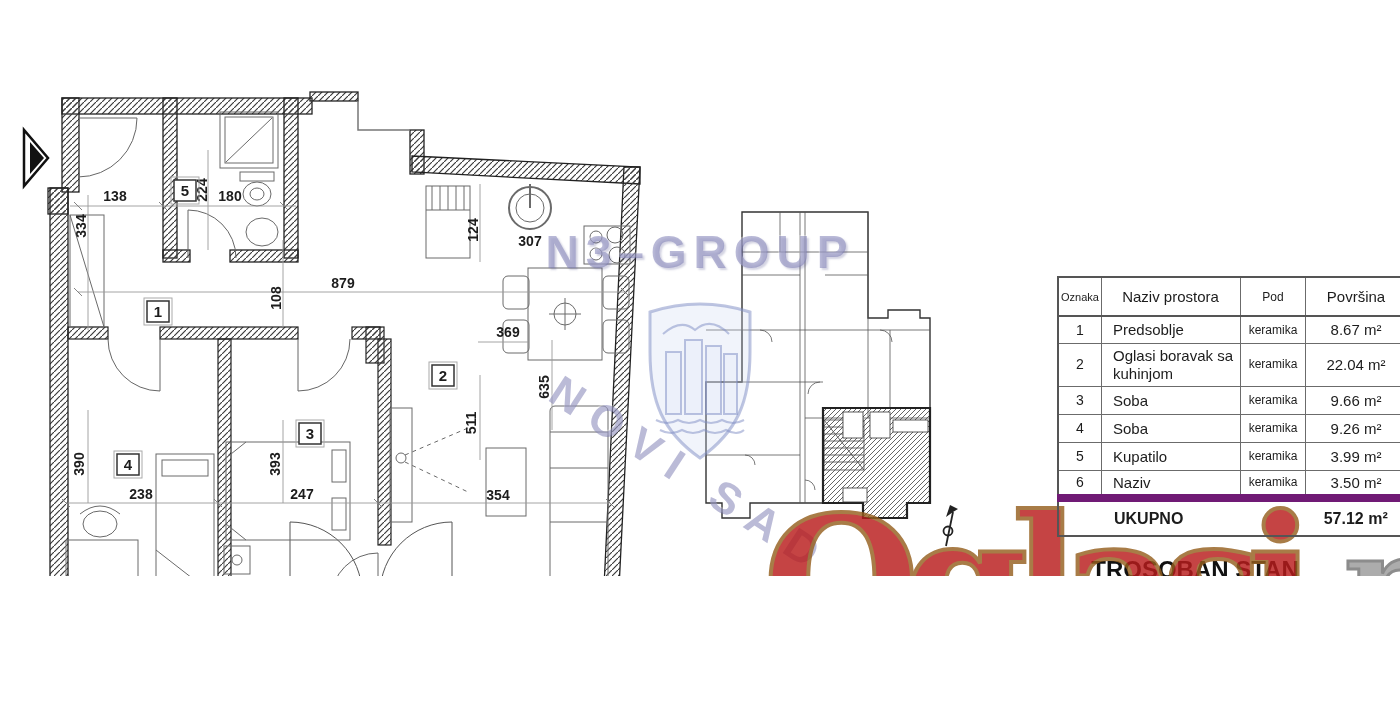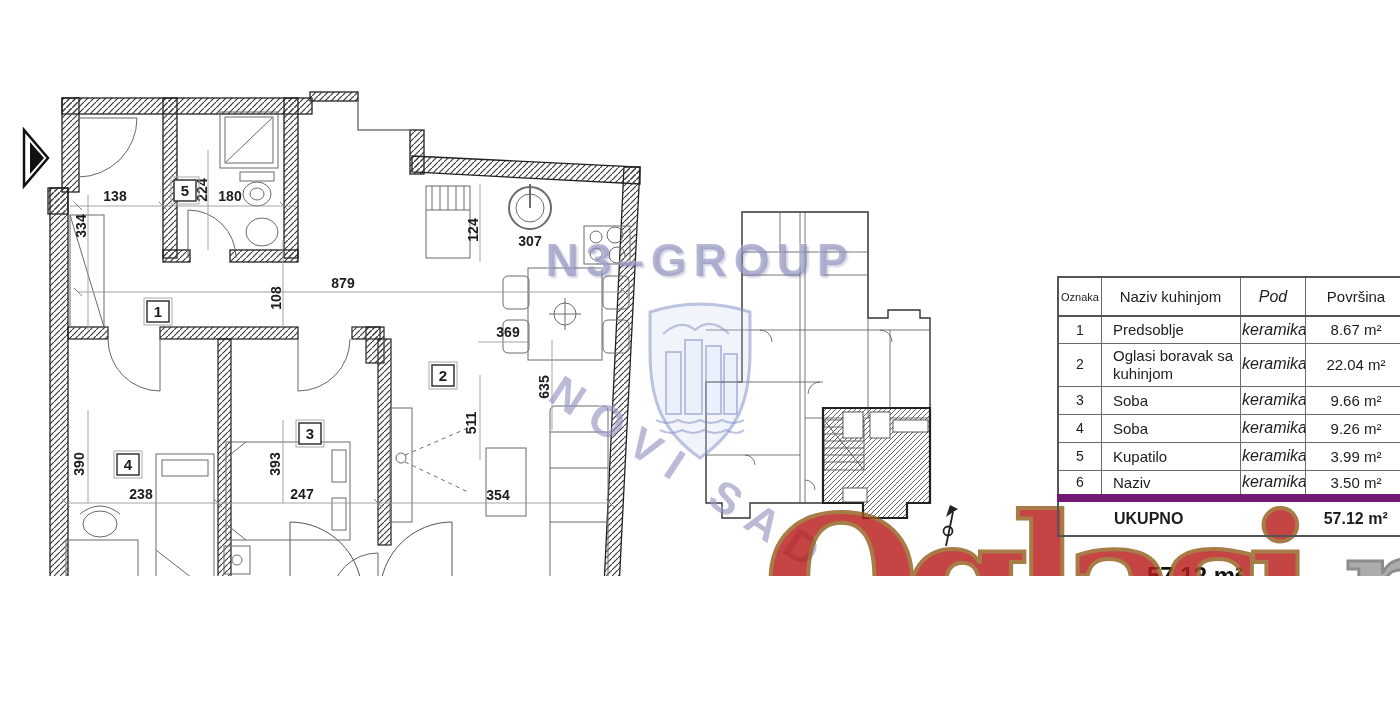--- a/index.html
+++ b/index.html
@@ -1,21 +1,21 @@
 <!DOCTYPE html>
 <html><head>
 <meta charset="utf-8">
 <style>
   html,body{margin:0;padding:0;background:#fff;}
   #stage{position:relative;width:1400px;height:576px;background:#ffffff;overflow:hidden;
          font-family:"Liberation Sans",sans-serif;color:#1a1a1a;}
   svg text{font-family:"Liberation Sans",sans-serif;}
 
   
-  .wm-n3{position:absolute;left:520px;top:236px;width:360px;text-align:center;z-index:3;
+  .wm-n3{position:absolute;left:520px;top:228px;width:360px;text-align:center;z-index:3;
          font-weight:bold;color:rgba(128,128,182,0.55);line-height:1.08;
          text-shadow:-1px -1px 0 rgba(255,255,255,0.35), 2px 2px 2px rgba(80,80,140,0.25);}
   .wm-n3 .l1{font-size:46px;letter-spacing:7px;}
   .wm-n3 .l2{font-size:42px;letter-spacing:5px;}
   .wm-city{position:absolute;left:568px;top:366px;z-index:3;font-weight:bold;font-size:44px;
            letter-spacing:14px;color:rgba(120,120,175,0.5);transform:rotate(33deg);
            transform-origin:left top;white-space:nowrap;
            text-shadow:-1px -1px 0 rgba(255,255,255,0.3);}
 
   
@@ -39,21 +39,21 @@
 
   
   .rtable{position:absolute;left:1057px;top:276px;z-index:5;border-collapse:collapse;
           width:337px;table-layout:fixed;}
   .rtable td,.rtable th{border:1px solid #6b6b6b;color:#1c1c1c;overflow:hidden;}
   .rtable{border:2px solid #555;}
   .rtable th{font-size:14px;font-weight:normal;text-align:center;border-bottom:2px solid #555;}
   .rtable th.c-ozn{font-size:11px;}
   .rtable .c-ozn{width:40px;text-align:center;font-size:14px;}
   .rtable .c-naz{width:137px;text-align:left;padding-left:11px;font-size:15px;}
-  .rtable .c-pod{width:62px;text-align:center;font-size:16px;font-style:italic;}
+  .rtable .c-pod{width:62px;text-align:center;font-size:12px;}
   .rtable .c-pov{width:98px;text-align:center;font-size:15px;}
   .rtable tr.h{height:39px;}
   .rtable tr.r1{height:27px;} .rtable tr.r2{height:43px;line-height:1.15;}
   .rtable tr.rr{height:28px;}
   .rtable tr.tot td{border-left:none;border-right:none;border-top:8px solid #701a75;height:31px;
                     font-weight:bold;font-size:16px;}
   .rtable tr.tot .tlab{padding-left:55px;text-align:left;}
 </style>
 </head>
 <body>
@@ -342,32 +342,33 @@
     </g>
   </svg>
 
   <div class="wm-city">NOVI SAD</div>
 
   <div class="floor-cap">
     <span>1. sprat</span>
   </div>
 
   <div class="apt-cap">
+    <div class="t1">TROSOBAN STAN</div>
     <div class="t2">57.12 m²</div>
   </div>
 
   <div class="oglasi">
     <span class="main">Oglasi</span><span class="tld">.rs</span>
   </div>
 
   <table class="rtable">
     <tbody>
         <tr class="h">
       <th class="c-ozn">Oznaka</th>
-      <th class="c-naz" style="text-align:center;padding-left:0">Naziv kuhinjom</th>
+      <th class="c-naz" style="text-align:center;padding-left:0">Naziv prostora</th>
       <th class="c-pod">Pod</th>
       <th class="c-pov">Površina</th>
     </tr>
     <tr class="r1">
       <td class="c-ozn">1</td>
       <td class="c-naz">Predsoblje</td>
       <td class="c-pod">keramika</td>
       <td class="c-pov">8.67 m²</td>
     </tr>
     <tr class="r2">

